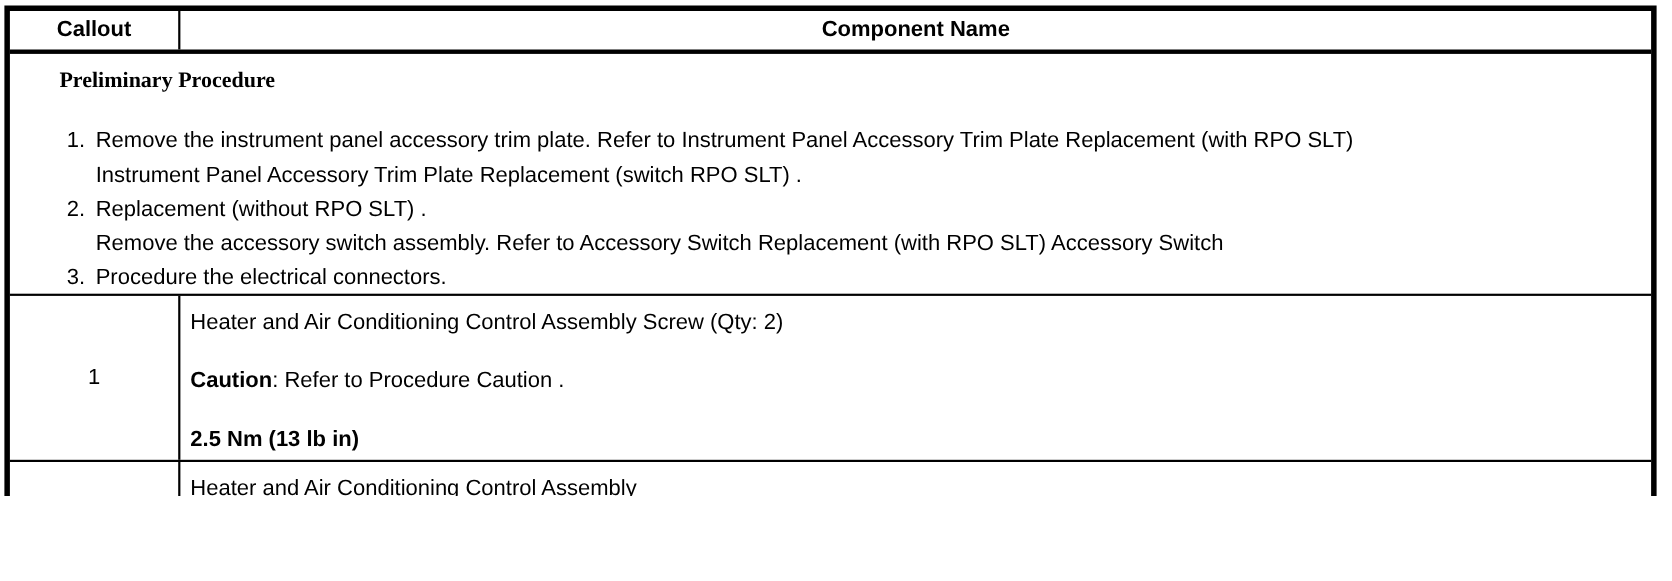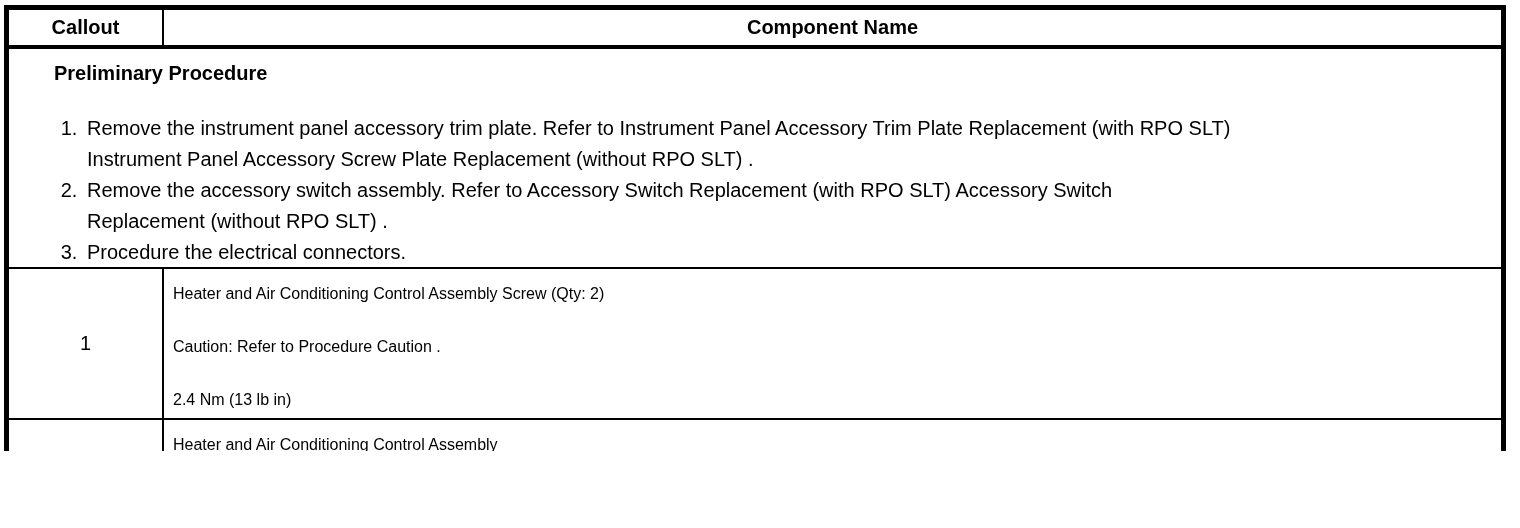--- a/index.html
+++ b/index.html
@@ -55,20 +55,21 @@
     border-bottom: 2px solid #000000;
     box-sizing: border-box;
     padding: 9px 12px 0 0;
     font-size: 20px;
     line-height: 31px;
     overflow: hidden;
   }
   .prelim-title {
     font-weight: bold;
     margin: 0 0 24px 45px;
+    font-family: Liberation Serif, serif;
   }
   ol.steps {
     margin: 16px;
     padding: 0 0 0 58px;
   }
   ol.steps > li {
     margin: 0;
     padding-left: 4px;
   }
   .step-line { }
@@ -86,63 +87,63 @@
     border-right: 2px solid #000000;
     box-sizing: border-box;
     display: flex;
     align-items: center;
     justify-content: center;
     font-size: 20px;
   }
   .component-cell {
     flex: 1;
     padding: 9px 12px 0 9px;
-    font-size: 16px;
+    font-size: 20px;
     line-height: 31px;
     overflow: hidden;
   }
   .cell-para { margin: 0 0 22px 0; }
   .row-2 .cell-para { margin-bottom: 8px; }
   .cell-para:last-child { margin-bottom: 0; }
-  .bold { font-weight: normal; text-align: center; }
+  .bold { font-weight: bold; text-align: center; }
 </style>
 </head>
 <body>
 
 <div class="page">
   <div class="proc-table">
 
     <div class="header-row">
       <div class="callout-col">Callout</div>
       <div class="component-col">Component Name</div>
     </div>
 
     <div class="prelim-row">
       <div class="prelim-title">Preliminary Procedure</div>
       <ol class="steps">
           <li>
             <div class="step-line">Remove the instrument panel accessory trim plate. Refer to Instrument Panel Accessory Trim Plate Replacement (with RPO SLT)</div>
-            <div class="step-line">Instrument Panel Accessory Screw Plate Replacement (without RPO SLT) .</div>
+            <div class="step-line">Instrument Panel Accessory Trim Plate Replacement (switch RPO SLT) .</div>
           </li>
           <li>
+            <div class="step-line">Replacement (without RPO SLT) .</div>
             <div class="step-line">Remove the accessory switch assembly. Refer to Accessory Switch Replacement (with RPO SLT) Accessory Switch</div>
-            <div class="step-line">Replacement (without RPO SLT) .</div>
           </li>
           <li>
             <div class="step-line">Procedure the electrical connectors.</div>
           </li>
         </ol>
     </div>
 
     <div class="body-row row-1">
       <div class="callout-cell">1</div>
       <div class="component-cell">
           <p class="cell-para"><span>Heater and Air Conditioning Control Assembly Screw (Qty: 2)</span></p>
           <p class="cell-para"><span class="bold">Caution</span><span>: Refer to Procedure Caution .</span></p>
-          <p class="cell-para"><span class="bold">2.4 Nm (13 lb in)</span></p>
+          <p class="cell-para"><span class="bold">2.5 Nm (13 lb in)</span></p>
         </div>
     </div>
 
     <div class="body-row row-2">
       <div class="callout-cell">2</div>
       <div class="component-cell">
           <p class="cell-para"><span>Heater and Air Conditioning Control Assembly</span></p>
         </div>
     </div>
 

